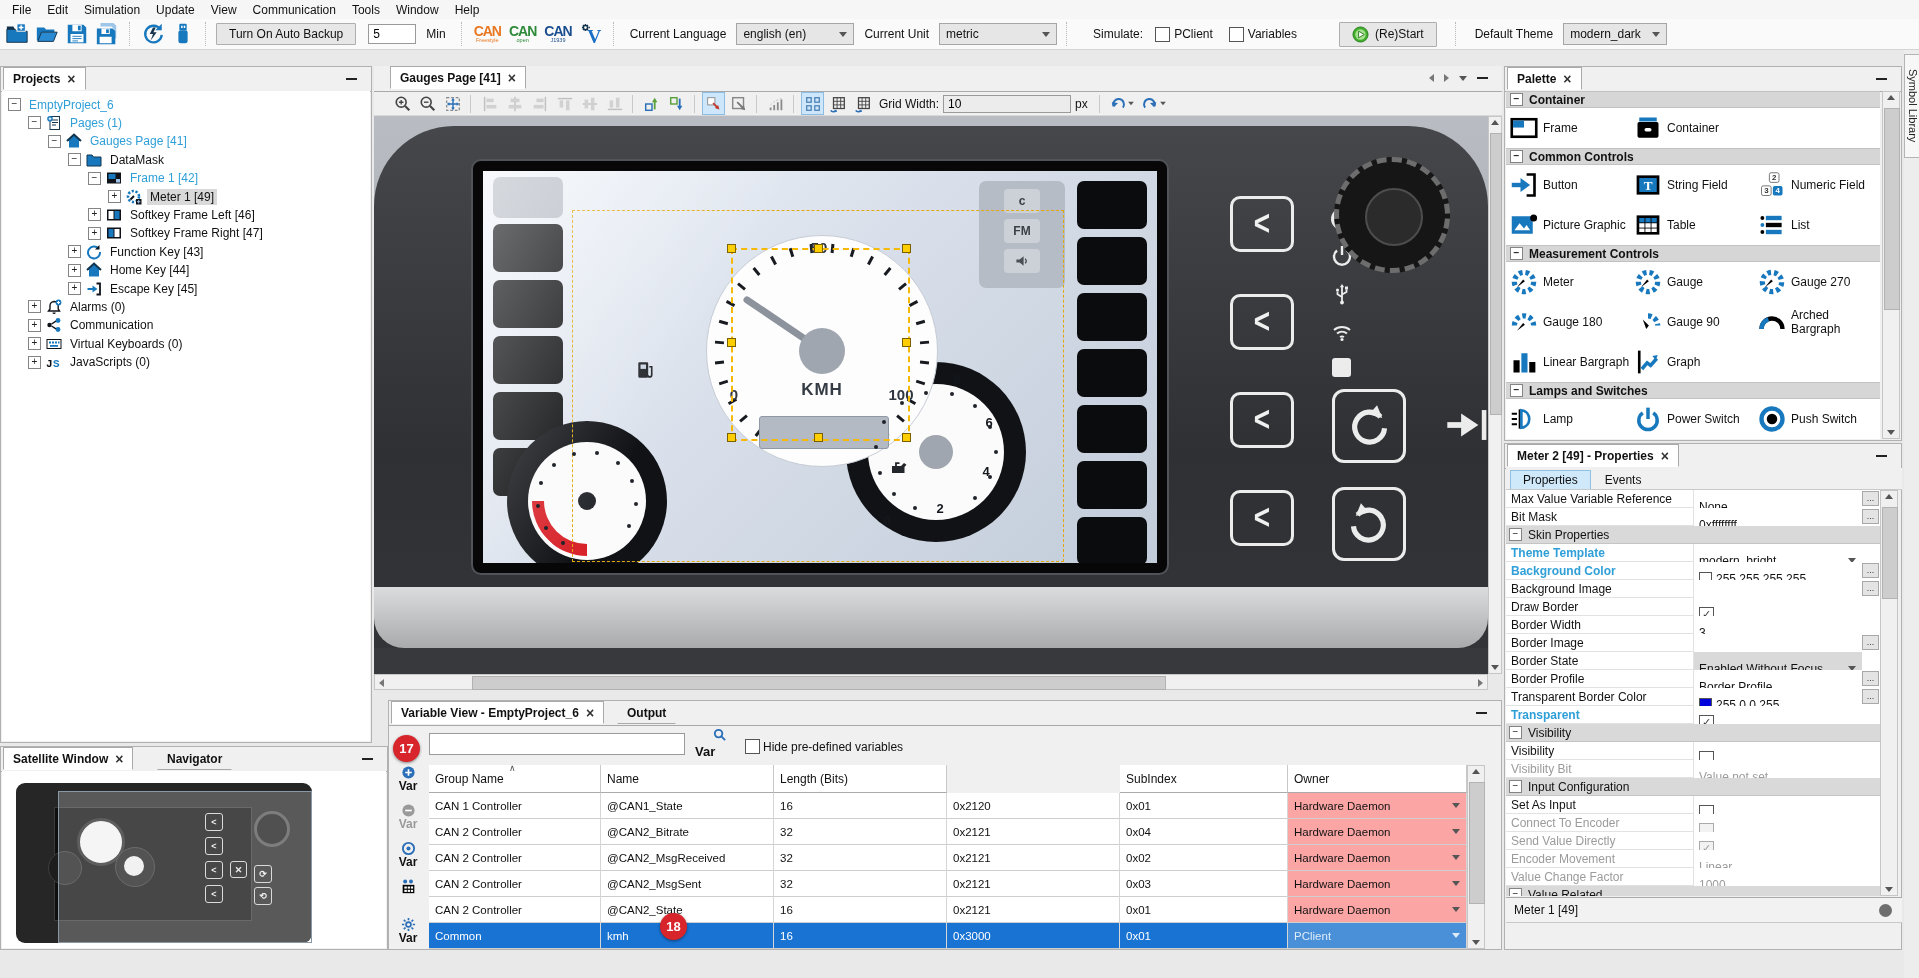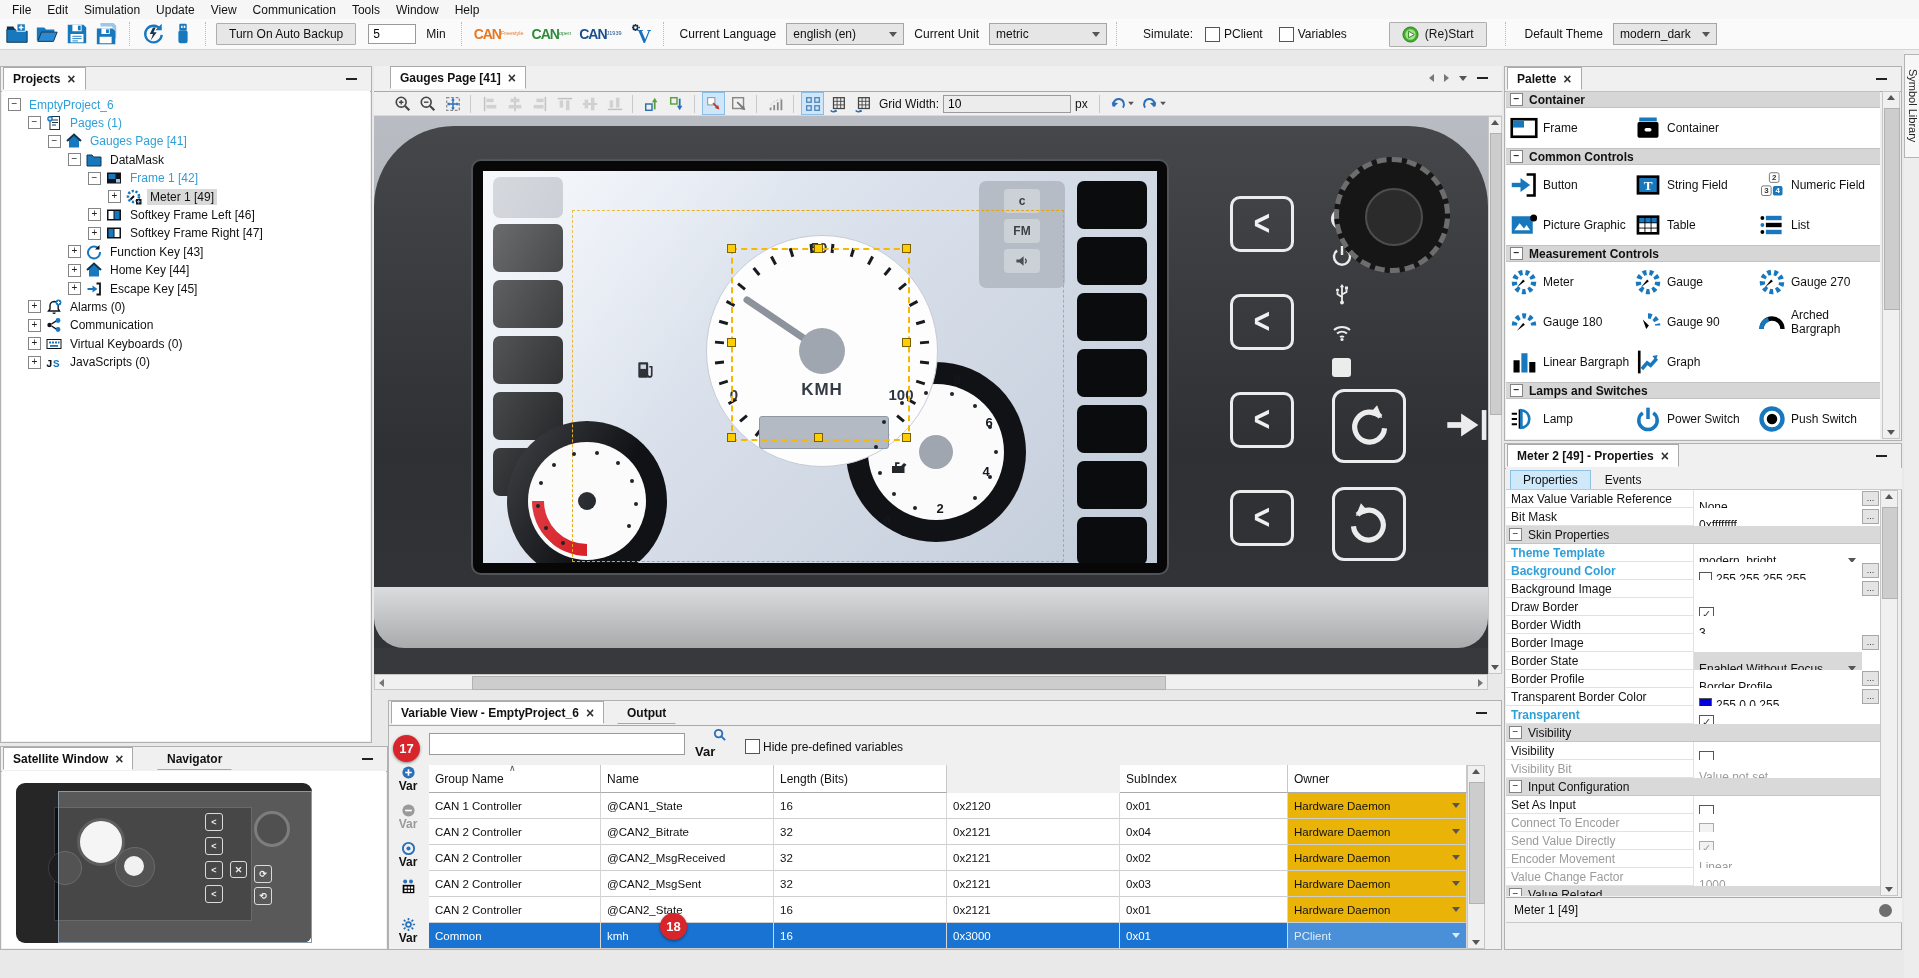--- a/index.html
+++ b/index.html
@@ -12,21 +12,21 @@
 .tb-ic{width:26px;height:26px;display:flex;align-items:center;justify-content:center}
 .tb-ic svg{width:24px;height:24px}
 .tb-btn{background:#e7e7e7;border:1px solid #aeaeae;padding:3px 12px;border-radius:1px;display:flex;align-items:center;gap:6px}
 .tb-input{width:48px;height:20px;border:1px solid #9a9a9a;background:#fff;padding:0 4px;font:12px "Liberation Sans",sans-serif;box-sizing:border-box}
 .combo{height:22px;background:#e6e6e6;border:1px solid #a6a6a6;display:flex;align-items:center;justify-content:space-between;padding:0 6px;box-sizing:border-box}
 .tri-down{width:0;height:0;border-left:4px solid transparent;border-right:4px solid transparent;border-top:5px solid #555}
 .tri-up{width:0;height:0;border-left:4px solid transparent;border-right:4px solid transparent;border-bottom:5px solid #555}
 .tri-left{width:0;height:0;border-top:4px solid transparent;border-bottom:4px solid transparent;border-right:5px solid #777}
 .tri-right{width:0;height:0;border-top:4px solid transparent;border-bottom:4px solid transparent;border-left:5px solid #777}
 .cb{width:13px;height:13px;border:1px solid #555;background:#fff;display:inline-block;vertical-align:-2px}
-.can-badge{display:flex;flex-direction:row;align-items:center;line-height:1;margin:0 2px}
+.can-badge{display:flex;flex-direction:column;align-items:center;line-height:1;margin:0 2px}
 .can-badge b{font-size:14px;font-weight:800;letter-spacing:-1px}
 .can-badge i{font-size:5.5px;font-style:normal}
 
 .panel{position:absolute;background:#f0f0f0;border:1px solid #b1b1b1;box-sizing:border-box}
 .tabbar{position:absolute;left:0;top:0;right:0;height:24px;background:#f0f0f0;border-bottom:1px solid #a9a9a9}
 .tab{position:absolute;top:0;height:23px;background:#fff;border:1px solid #a9a9a9;border-bottom:1px solid #fff;display:flex;align-items:center;gap:7px;padding:0 9px;font-weight:bold;white-space:nowrap;box-sizing:border-box}
 .tab.inactive{background:#f0f0f0;border:1px solid transparent;border-bottom:1px solid #a9a9a9}
 .close-x{color:#333;font-size:14px;line-height:10px}
 .min-dash{position:absolute;width:11px;height:2px;background:#222;top:11px}
 
@@ -81,21 +81,21 @@
 .rotbtn svg{width:46px;height:46px}
 
 .sb{position:absolute;background:#f0f0f0;border:1px solid #c6c6c6;box-sizing:border-box}
 .sb-thumb{position:absolute;background:#cdcdcd;border:1px solid #b2b2b2}
 .sb-arr{position:absolute;display:flex;align-items:center;justify-content:center}
 
 #bottom-panel{position:absolute;left:388px;top:700px;width:1114px;height:250px;background:#f0f0f0;border:1px solid #b1b1b1;box-sizing:border-box}
 .vh-cell{position:absolute;box-sizing:border-box;border-right:1px solid #c9c9c9;border-bottom:1px solid #ababab;background:#fff;display:flex;align-items:center;padding:0 6px;font-size:12px}
 .vcell{position:absolute;box-sizing:border-box;border-right:1px solid #d6d6d6;border-bottom:1px solid #cfcfcf;display:flex;align-items:center;padding:0 6px;font-size:11.5px;background:#fff}
 .vrow-sel{background:#1873d3;color:#fff}
-.owner-dd{background:#eab308;justify-content:space-between}
+.owner-dd{background:#fca5a5;justify-content:space-between}
 .badge{position:absolute;width:27px;height:27px;border-radius:50%;background:#d8252b;color:#fff;font-weight:bold;font-size:13px;display:flex;align-items:center;justify-content:center;box-shadow:0 1px 3px rgba(0,0,0,.45);z-index:30}
 .varbtn{position:absolute;width:34px;display:flex;flex-direction:column;align-items:center;line-height:1}
 .varbtn svg{width:15px;height:15px}
 .varbtn b{font-size:12px}
 .varbtn.dis b{color:#9a9a9a}
 
 .psec{position:absolute;left:0;width:374px;height:17px;background:#d6d6d6;border-top:1px solid #c2c2c2;border-bottom:1px solid #c2c2c2;display:flex;align-items:center;gap:6px;padding-left:4px;font-weight:bold;box-sizing:border-box}
 .pitem{position:absolute;width:122px;height:36px;display:flex;align-items:center;gap:5px}
 .pitem svg{width:28px;height:28px;flex:0 0 auto}
 .pitem span{font-size:12px}

